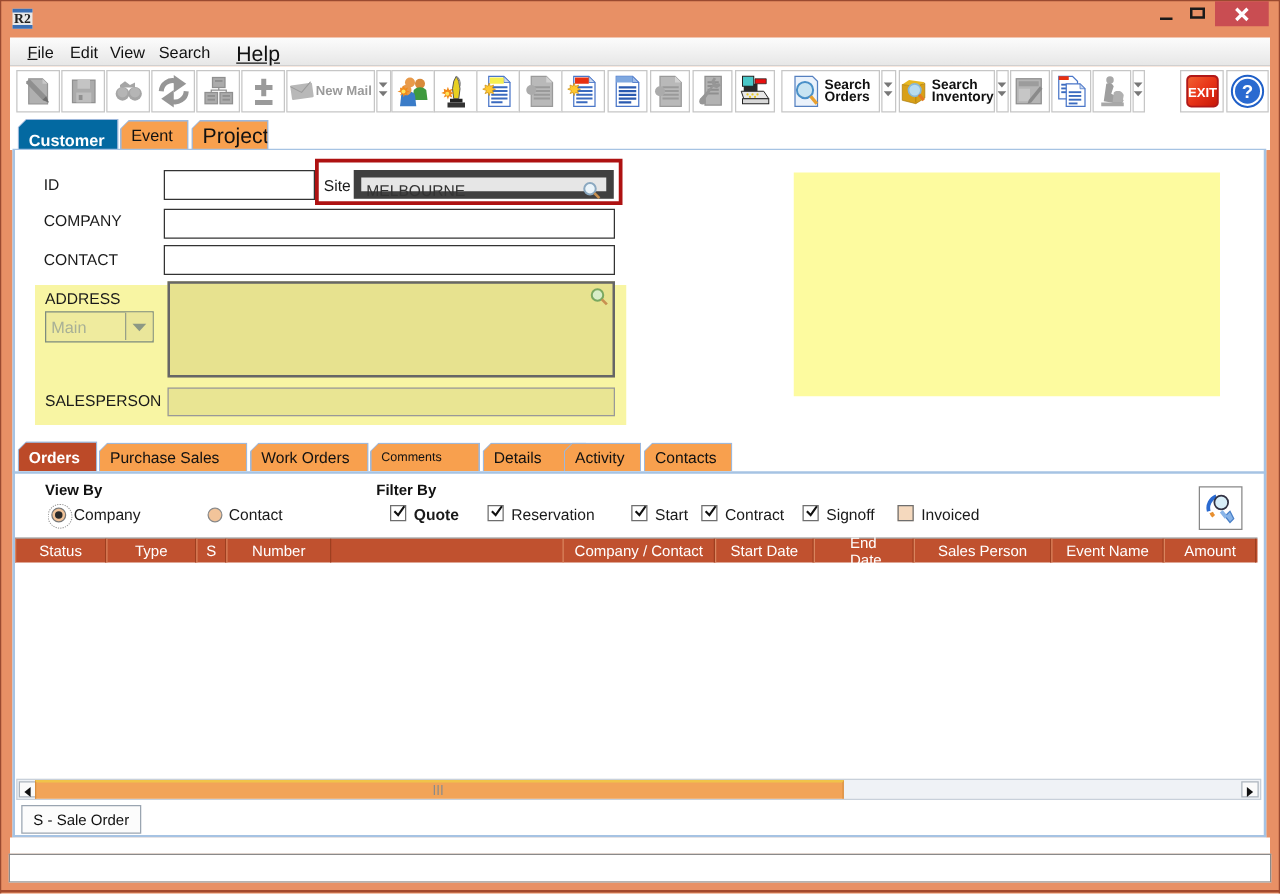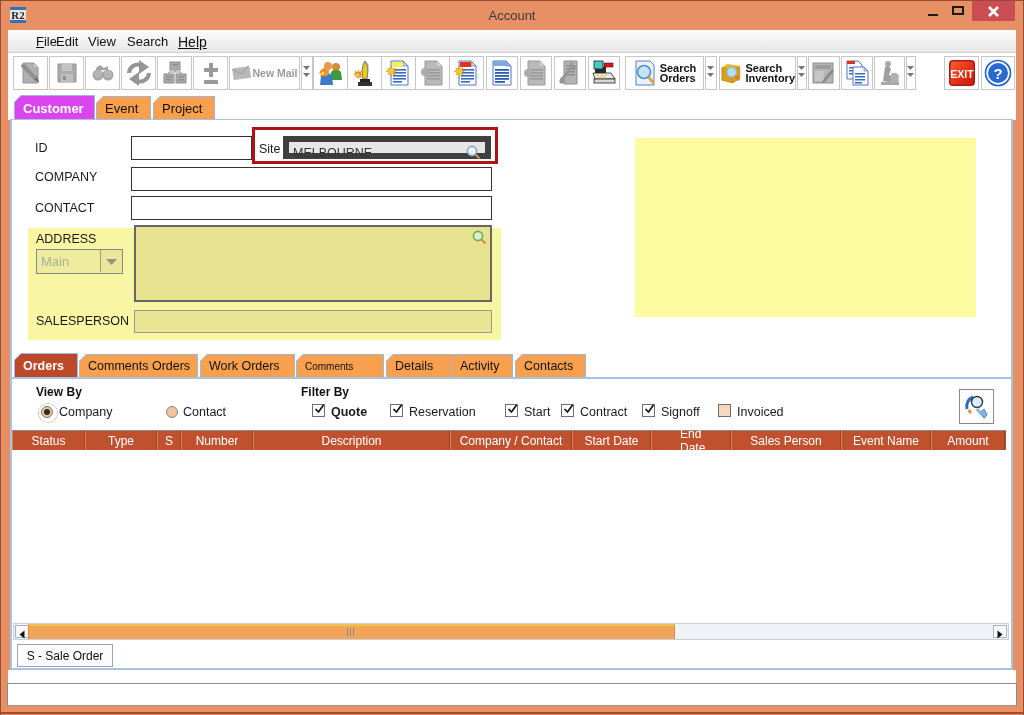--- a/index.html
+++ b/index.html
@@ -16,35 +16,34 @@
 </head>
 <body>
 <div id="win">
 
   <div class="abs" style="left:0;top:0;width:1024px;height:1px;background:#9A4A30;"></div>
   <div class="abs" style="left:0;top:0;width:1px;height:715px;background:#9A4A30;"></div>
   <div class="abs" style="left:1023px;top:0;width:1px;height:715px;background:#9A4A30;"></div>
   <div class="abs" style="left:0;top:712px;width:1024px;height:2px;background:#A34A2E;"></div>
 
   <div id="r2icon" class="abs" style="left:10px;top:7px;width:16px;height:16px;background:#E8E8E8;border-top:3px solid #3A6FB5;border-bottom:3px solid #3A6FB5;box-sizing:border-box;text-align:center;font-family:'Liberation Serif',serif;font-size:11px;font-weight:bold;color:#222;line-height:10px;">R2</div>
-  <div class="abs" style="left:0;top:8px;width:1024px;height:16px;text-align:center;font-size:13px;color:#3b3b3b;">Account</div>
   <div class="abs" style="left:928px;top:14px;width:10px;height:2px;background:#1a1a1a;"></div>
   <div class="abs" style="left:952px;top:6px;width:12px;height:9px;border:2px solid #1a1a1a;box-sizing:border-box;"></div>
   <div class="abs" style="left:972px;top:1px;width:43px;height:20px;background:#C94D52;display:flex;align-items:center;justify-content:center;">
       <svg width="13" height="13" viewBox="0 0 13 13">
         <path d="M2 2l9 9M11 2l-9 9" stroke="#fff" stroke-width="2.6"></path>
       </svg>
     </div>
 
   <div class="abs" style="left:8px;top:30px;width:1008px;height:23px;background:linear-gradient(#FCFCFC,#E7E7E7);border-bottom:1px solid #D0D0D0;box-sizing:border-box;">
-    <span style="position:absolute;left:28px;top:4px;font-size:13px;color:#111;"><u>F</u>ile</span>
+    <span style="position:absolute;left:14px;top:4px;font-size:13px;color:#111;"><u>F</u>ile</span>
     <span style="position:absolute;left:48px;top:4px;font-size:13px;color:#111;">Edit</span>
     <span style="position:absolute;left:80px;top:4px;font-size:13px;color:#111;">View</span>
     <span style="position:absolute;left:119px;top:4px;font-size:13px;color:#111;">Search</span>
-    <span style="position:absolute;left:170px;top:4px;font-size:14px;color:#111;text-decoration:underline;">Help</span>
+    <span style="position:absolute;left:181px;top:4px;font-size:17px;color:#111;text-decoration:underline;">Help</span>
   </div>
 
   <div class="abs" style="left:8px;top:53px;width:1008px;height:43px;background:#fff;"></div>
   <div id="toolbar">
 
     <div class="tb" style="left:13px;width:35px;">
         <svg width="26" height="26" viewBox="0 0 26 26">
           <path d="M5 3h11l4 4v16H5z" fill="#B0B0B0" stroke="#949494"></path>
           <path d="M16 3l4 4h-4z" fill="#C8C8C8"></path>
           <path d="M3 5 L6 3.5 L19 17 L21 22 L16 20 L3 6.5z" fill="#8F8F8F"></path>
@@ -305,32 +304,32 @@
           <circle cx="14" cy="14" r="12.5" fill="#fff" stroke="#2060C8" stroke-width="1.6"></circle>
           <circle cx="14" cy="14" r="10" fill="#2A6AD0"></circle>
           <text x="14" y="19.5" text-anchor="middle" font-family="Liberation Sans" font-size="15" font-weight="bold" fill="#fff">?</text>
         </svg>
       </div>
   </div>
 
   <div class="abs" style="left:8px;top:95px;width:1008px;height:25px;background:#fff;"></div>
   <div id="tabrow1">
     <div class="t1o" style="left:14px;top:95px;width:81px;height:25px;">
-        <div class="t1i" style="background:#d946ef;">
+        <div class="t1i" style="background:#0369a1;align-items:flex-end;">
           <span style="font-size:13px;font-weight:bold;color:#fff;">Customer</span>
         </div>
       </div>
     <div class="t1o" style="left:96px;top:96px;width:55px;height:24px;">
         <div class="t1i">
           <span style="font-size:13px;color:#111;">Event</span>
         </div>
       </div>
     <div class="t1o" style="left:153px;top:96px;width:62px;height:24px;">
         <div class="t1i">
-          <span style="font-size:13px;color:#111;">Project</span>
+          <span style="font-size:17px;color:#111;">Project</span>
         </div>
       </div>
   </div>
   <div class="abs" style="left:10px;top:119px;width:1003px;height:2px;background:#A6C3E3;"></div>
 
   <div class="abs" style="left:10px;top:120px;width:1003px;height:550px;background:#fff;border-left:2px solid #A6C3E3;border-right:2px solid #A6C3E3;border-bottom:2px solid #A6C3E3;box-sizing:border-box;"></div>
 
   <div id="form">
     <div class="lbl" style="left:35px;top:141px;">ID</div>
     <div class="abs" style="left:131px;top:136px;width:121px;height:24px;background:#fff;border:1px solid #333;box-sizing:border-box;"></div>
@@ -371,21 +370,21 @@
 
   <div id="lower">
 
     <div class="t1o" style="left:14px;top:353px;width:64px;height:24px;">
         <div class="t1i" style="background:#BC4A28;">
           <span style="font-size:12.5px;font-weight:bold;color:#fff;">Orders</span>
         </div>
       </div>
     <div class="t1o" style="left:79px;top:354px;width:119px;height:23px;">
         <div class="t1i">
-          <span style="font-size:12.5px;color:#111;">Comments Orders</span>
+          <span style="font-size:12.5px;color:#111;">Purchase Sales</span>
         </div>
       </div>
     <div class="t1o" style="left:200px;top:354px;width:95px;height:23px;">
         <div class="t1i">
           <span style="font-size:12.5px;color:#111;">Work Orders</span>
         </div>
       </div>
     <div class="t1o" style="left:296px;top:354px;width:88px;height:23px;">
         <div class="t1i">
           <span style="font-size:10px;color:#111;">Comments</span>
@@ -451,22 +450,21 @@
           <path d="M17 20l4-4 3 6-3 3z" fill="#88B4E8" stroke="#4A80C8"></path>
           <path d="M14 16l4 5" stroke="#88B4E8" stroke-width="3"></path>
         </svg>
       </div>
 
     <div class="abs" style="left:12px;top:430px;width:994px;height:1px;background:#8a8a8a;"></div>
     <div class="abs" style="left:12px;top:431px;width:994px;height:19px;background:#C0512F;">
       <div class="hcell" style="left:0;width:73px;">Status</div>
       <div class="hcell" style="left:73px;width:72px;">Type</div>
       <div class="hcell" style="left:145px;width:24px;">S</div>
-      <div class="hcell" style="left:169px;width:72px;">Number</div>
-      <div class="hcell" style="left:241px;width:197px;">Description</div>
+      <div class="hcell" style="left:169px;width:84px;">Number</div>
       <div class="hcell" style="left:438px;width:122px;">Company / Contact</div>
       <div class="hcell" style="left:560px;width:79px;">Start Date</div>
       <div class="hcell" style="left:639px;width:80px;padding-left:28px;">End Date</div>
       <div class="hcell" style="left:719px;width:110px;">Sales Person</div>
       <div class="hcell" style="left:829px;width:90px;">Event Name</div>
       <div class="hcell" style="left:919px;width:74px;">Amount</div>
     </div>
 
     <div class="abs" style="left:13px;top:623px;width:996px;height:17px;background:#EFF2F6;border:1px solid #C8D0DA;box-sizing:border-box;">
       <div class="abs" style="left:1px;top:1px;width:14px;height:13px;background:#FAFAFA;border:1px solid #AAB2BC;box-sizing:border-box;"><svg width="12" height="11" viewBox="0 0 12 11">

